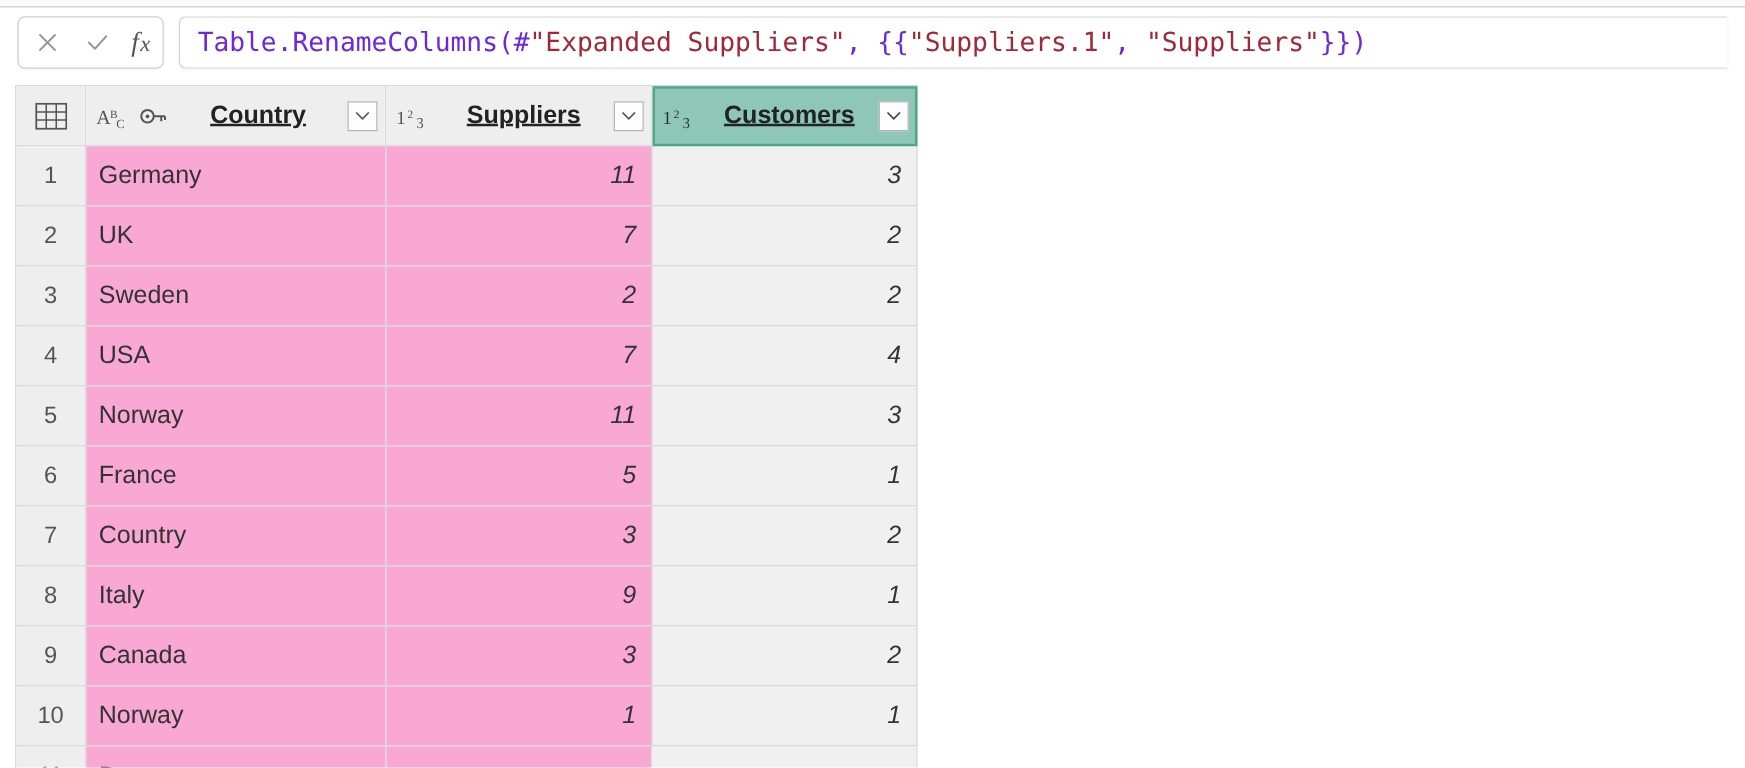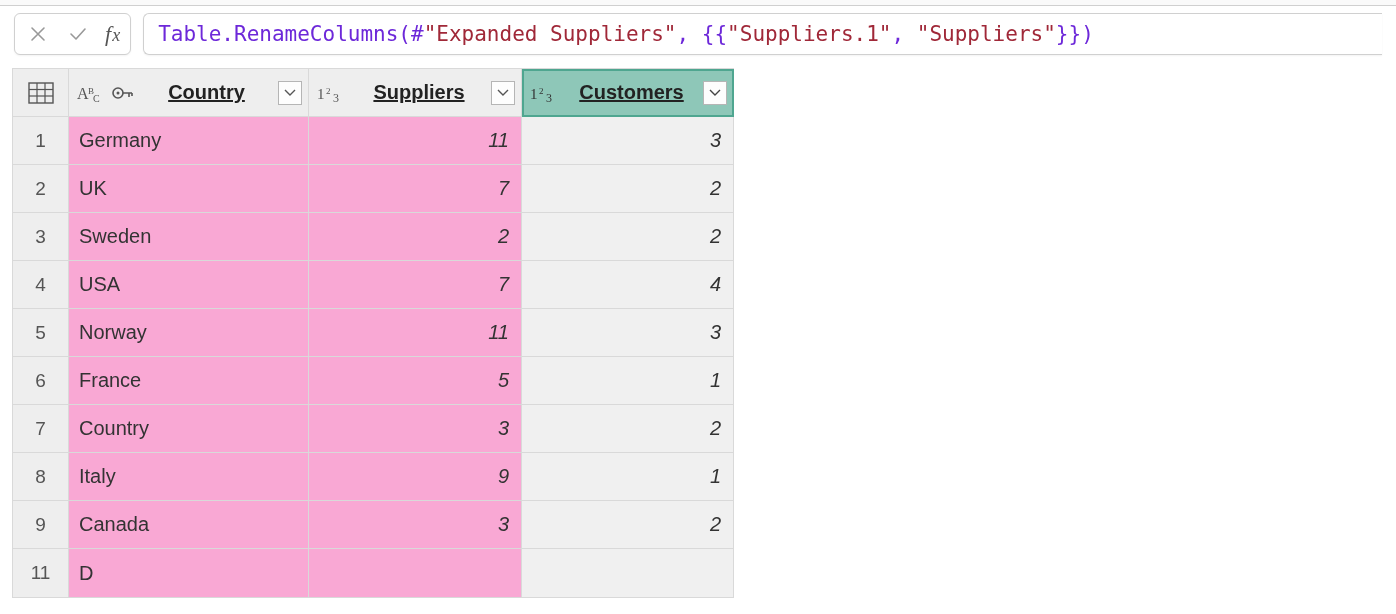--- a/index.html
+++ b/index.html
@@ -335,20 +335,26 @@
           <td class="txt">Italy</td>
           <td class="num">9</td>
           <td class="num sel">1</td>
         </tr>
         <tr>
           <td class="rownum">9</td>
           <td class="txt">Canada</td>
           <td class="num">3</td>
           <td class="num sel">2</td>
         </tr>
+        <tr>
+          <td class="rownum">10</td>
+          <td class="txt">Norway</td>
+          <td class="num">1</td>
+          <td class="num sel">1</td>
+        </tr>
         <tr class="partial">
           <td class="rownum">11</td>
           <td class="txt">D</td>
           <td class="num"></td>
           <td class="num sel"></td>
         </tr>
       </tbody>
   </table>
 </div>
 

